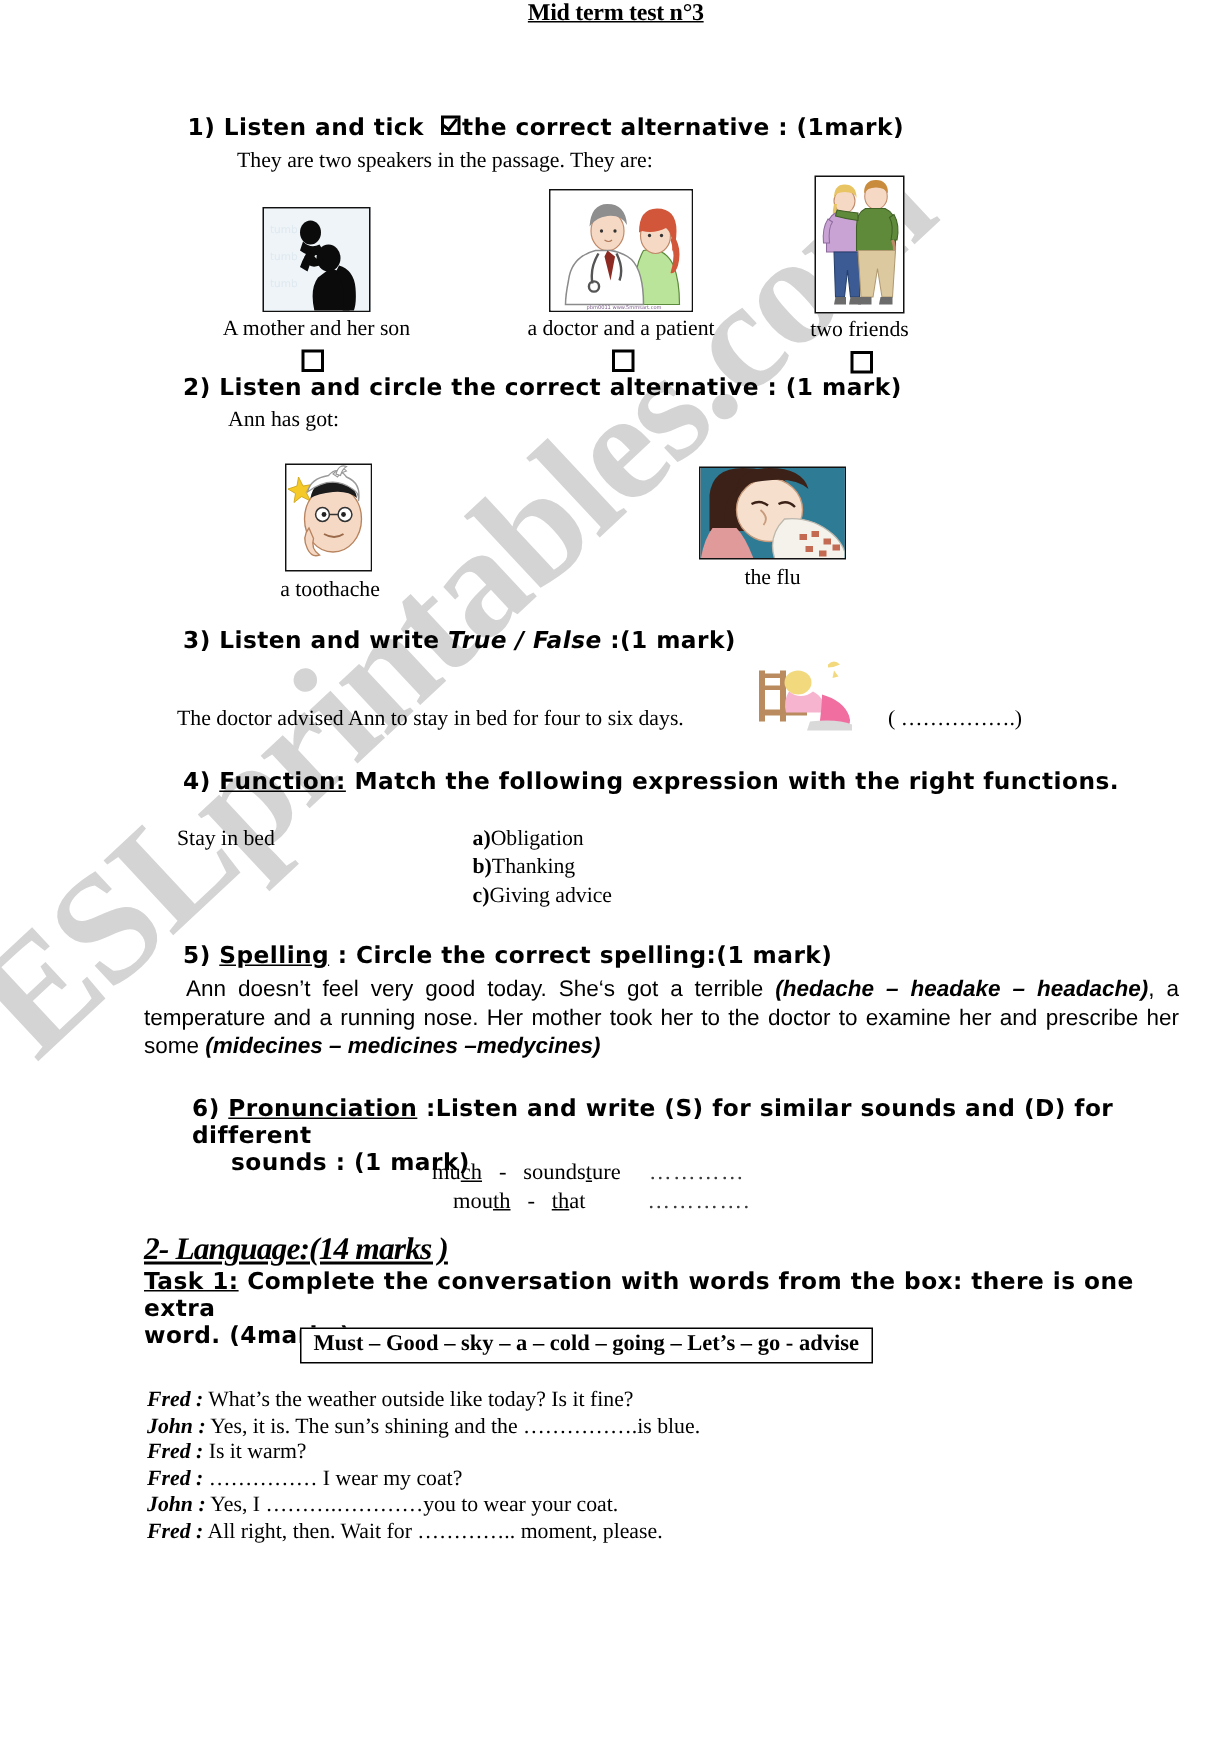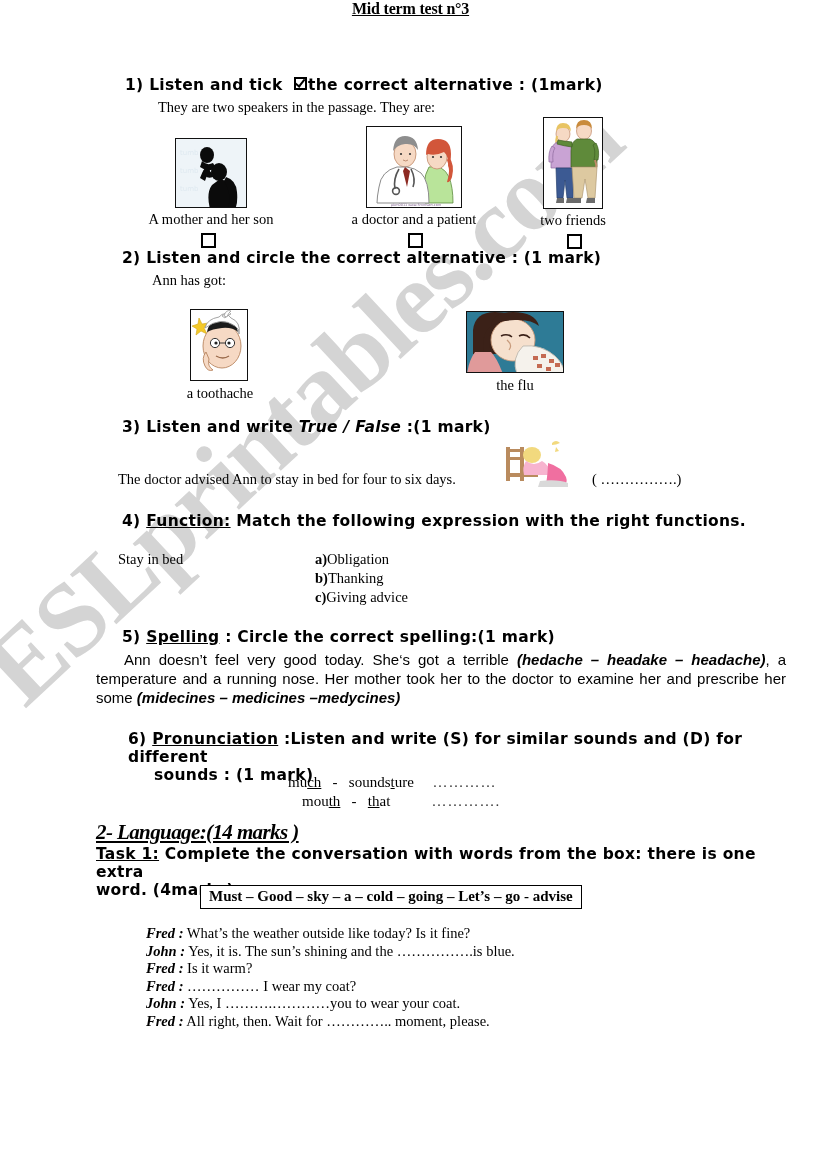--- a/index.html
+++ b/index.html
@@ -414,21 +414,21 @@
     <div class="row task" style="left:96px; top:845px; width:700px;">
       <span class="u">Task 1:</span>
       <span>Complete the conversation with words from the box: there is one extra</span>
       <div>word. (4marks)</div>
     </div>
 
     <div class="row" style="left:200px; top:885px;">
       <span class="wordbox">Must – Good – sky – a – cold – going – Let’s – go - advise</span>
     </div>
 
-    <div class="row" style="left:98px; top:925px;margin-left:48px;">
+    <div class="row" style="left:98px; top:925px;">
       <div class="dlg-line">
         <span class="dlg-who">Fred :</span>
         <span>What’s the weather outside like today? Is it fine?</span>
       </div>
       <div class="dlg-line">
         <span class="dlg-who">John :</span>
         <span>Yes, it is. The sun’s shining and the …………….is blue.</span>
       </div>
       <div class="dlg-line">
         <span class="dlg-who">Fred :</span>

